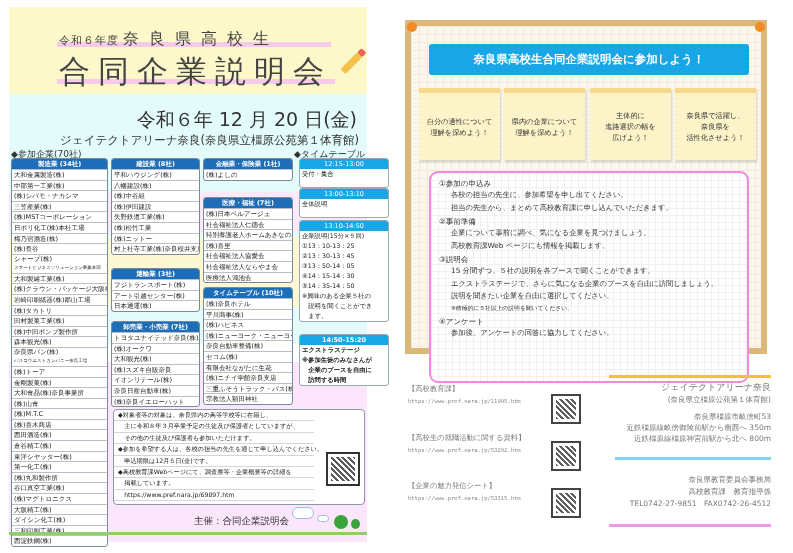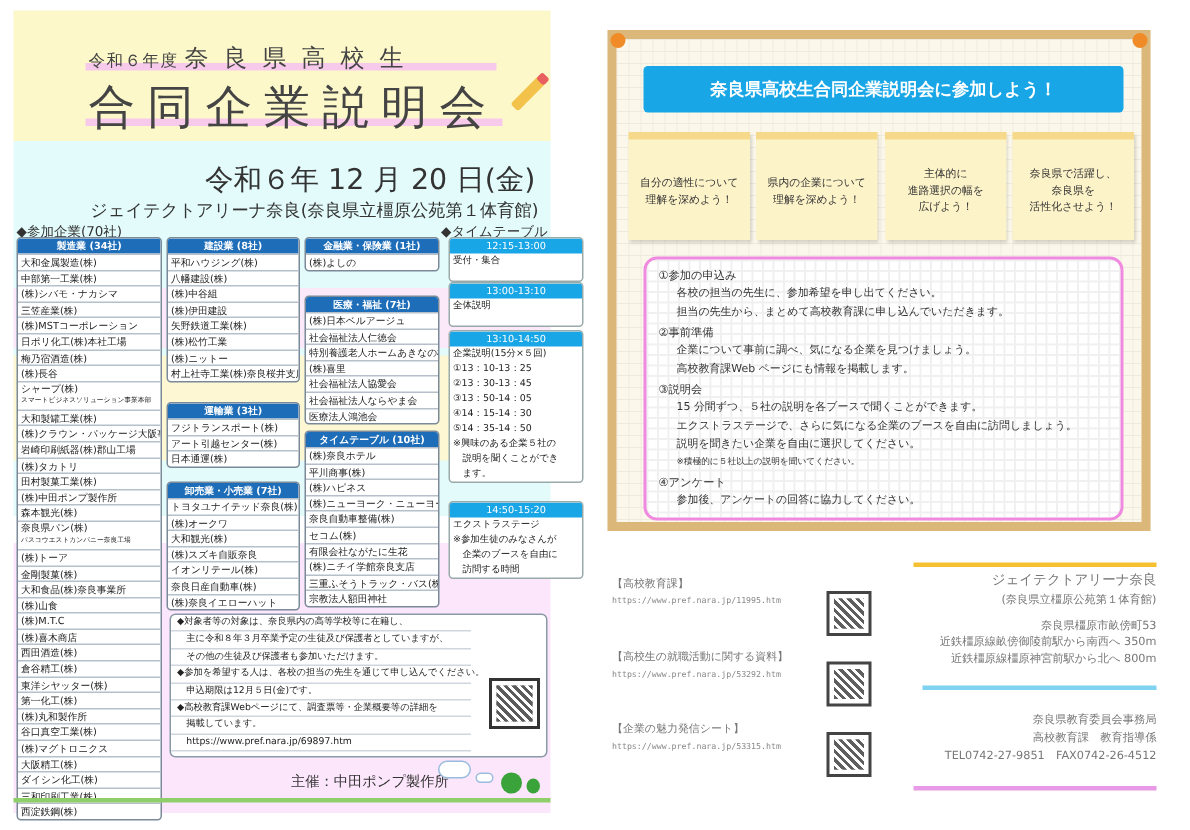--- a/index.html
+++ b/index.html
@@ -36,21 +36,21 @@
   .organizer { position: absolute; left: 185px; top: 508px; font-size: 9.5px; color: #333; white-space: nowrap; }
   .tree { position: absolute; border-radius: 50%; background: #3aa43a; }
   .cloud { position: absolute; background: #fff; border: 1px solid #9bd; border-radius: 10px; }
   .grass { position: absolute; left: 0; top: 525px; width: 358px; height: 3px; background: #8fcf6a; }
 
   .page-right { position: absolute; left: 403px; top: 0; width: 390px; height: 553px; }
   .board { position: absolute; left: 2px; top: 20px; width: 362px; height: 334px; background: #fbf7ea; border: 6px solid #dcb77a; background-image: linear-gradient(#eeeae0 1px, transparent 1px), linear-gradient(90deg,#eeeae0 1px, transparent 1px); background-size: 8px 8px; }
   .pin { position: absolute; width: 10px; height: 10px; border-radius: 50%; background: #f08b27; }
   .banner { position: absolute; left: 18px; top: 18px; width: 320px; height: 31px; background: #18a6e6; color: #fff; font-weight: bold; font-size: 11.5px; text-align: center; line-height: 31px; border-radius: 3px; white-space: nowrap; }
   .sticky { position: absolute; top: 62px; width: 81px; height: 72px; background: #fdf3c9; border-top: 5px solid #f6d98a; box-shadow: 1px 2px 2px rgba(0,0,0,.15); font-size: 7.2px; line-height: 11px; color: #333; display: flex; align-items: center; justify-content: center; text-align: center; white-space: pre-line; }
-  .steps { position: absolute; left: 18px; top: 145px; width: 320px; height: 176px; background: #fff; border: 2px solid #f08ae0; border-radius: 9px; padding: 5px 8px; background-image: linear-gradient(#f0f0f0 1px, transparent 1px), linear-gradient(90deg,#f0f0f0 1px, transparent 1px); background-size: 7px 7px; }
+  .steps { position: absolute; left: 18px; top: 145px; width: 320px; height: 212px; background: #fff; border: 2px solid #f08ae0; border-radius: 9px; padding: 5px 8px; background-image: linear-gradient(#f0f0f0 1px, transparent 1px), linear-gradient(90deg,#f0f0f0 1px, transparent 1px); background-size: 7px 7px; }
   .steps .h { font-size: 7.5px; line-height: 11px; color: #333; }
   .steps .b { font-size: 7.3px; line-height: 12.5px; padding-left: 12px; color: #333; white-space: nowrap; }
   .steps .s { font-size: 5.8px; line-height: 11px; padding-left: 12px; color: #333; }
   .steps .gap { height: 2px; }
   .link-title { position: absolute; left: 5px; font-size: 7.3px; color: #777; white-space: nowrap; }
   .link-url { position: absolute; left: 5px; font-family: "DejaVu Sans Mono", monospace; font-size: 5.5px; color: #888; white-space: nowrap; }
   .qr2 { position: absolute; left: 148px; width: 30px; height: 30px; background: #fff; border: 2px solid #444; }
   .qr2::before { content: ""; position: absolute; inset: 3px; background: repeating-linear-gradient(45deg,#444 0 2px,#fff 2px 4px), repeating-linear-gradient(-45deg,#444 0 2px,transparent 2px 4px); opacity: .85; }
   .rule { position: absolute; left: 206px; width: 162px; height: 3px; }
   .info { position: absolute; right: 22px; text-align: center; font-size: 7.5px; color: #777; line-height: 11px; white-space: nowrap; }
@@ -193,41 +193,41 @@
     <div class="tr">企業説明(15分×５回)</div>
     <div class="tr">①13：10-13：25</div>
     <div class="tr">②13：30-13：45</div>
     <div class="tr">③13：50-14：05</div>
     <div class="tr">④14：15-14：30</div>
     <div class="tr">⑤14：35-14：50</div>
     <div class="tr">※興味のある企業５社の</div>
     <div class="tr">　説明を聞くことができ</div>
     <div class="tr">　ます。</div>
   </div>
-  <div class="tt" style="top:327px;">
+  <div class="tt" style="top:327px;font-weight:bold;">
     <div class="th">14:50-15:20</div>
     <div class="tr">エクストラステージ</div>
     <div class="tr">※参加生徒のみなさんが</div>
     <div class="tr">　企業のブースを自由に</div>
     <div class="tr">　訪問する時間</div>
   </div>
 
   <div class="notes">
     <div class="nl">◆対象者等の対象は、奈良県内の高等学校等に在籍し、</div>
     <div class="nl">　主に令和８年３月卒業予定の生徒及び保護者としていますが、</div>
     <div class="nl">　その他の生徒及び保護者も参加いただけます。</div>
     <div class="nl">◆参加を希望する人は、各校の担当の先生を通じて申し込んでください。</div>
     <div class="nl">　申込期限は12月５日(金)です。</div>
     <div class="nl">◆高校教育課Webページにて、調査票等・企業概要等の詳細を</div>
     <div class="nl">　掲載しています。</div>
     <div class="nl">　https://www.pref.nara.jp/69897.htm</div>
     <div class="qr" style="left:212px;top:42px;width:34px;height:34px;"></div>
   </div>
 
-  <div class="organizer">主催：中田ポンプ製作所</div>
+  <div class="organizer">主催：合同企業説明会</div>
   <div class="cloud" style="left:283px;top:500px;width:22px;height:12px;"></div>
   <div class="cloud" style="left:308px;top:508px;width:12px;height:7px;"></div>
   <div class="tree" style="left:325px;top:508px;width:14px;height:14px;"></div>
   <div class="tree" style="left:342px;top:512px;width:9px;height:10px;"></div>
   <div class="grass"></div>
 </div>
 
 <div class="page-right">
   <div class="board">
     <div class="pin" style="left:-4px;top:-4px;"></div>

